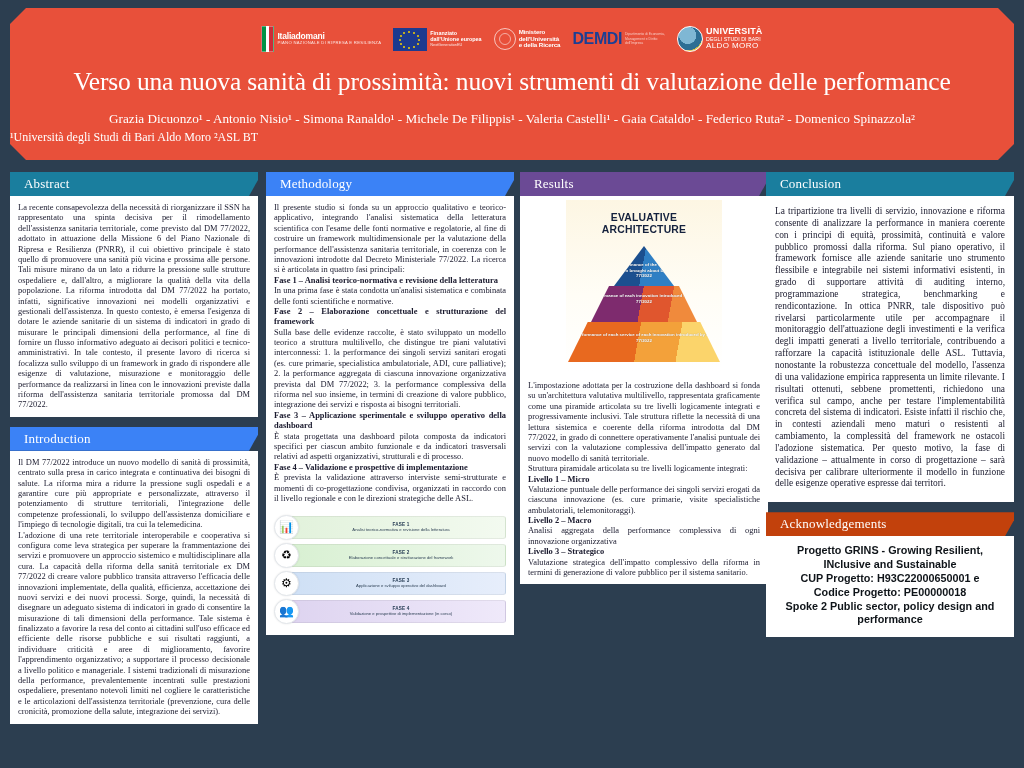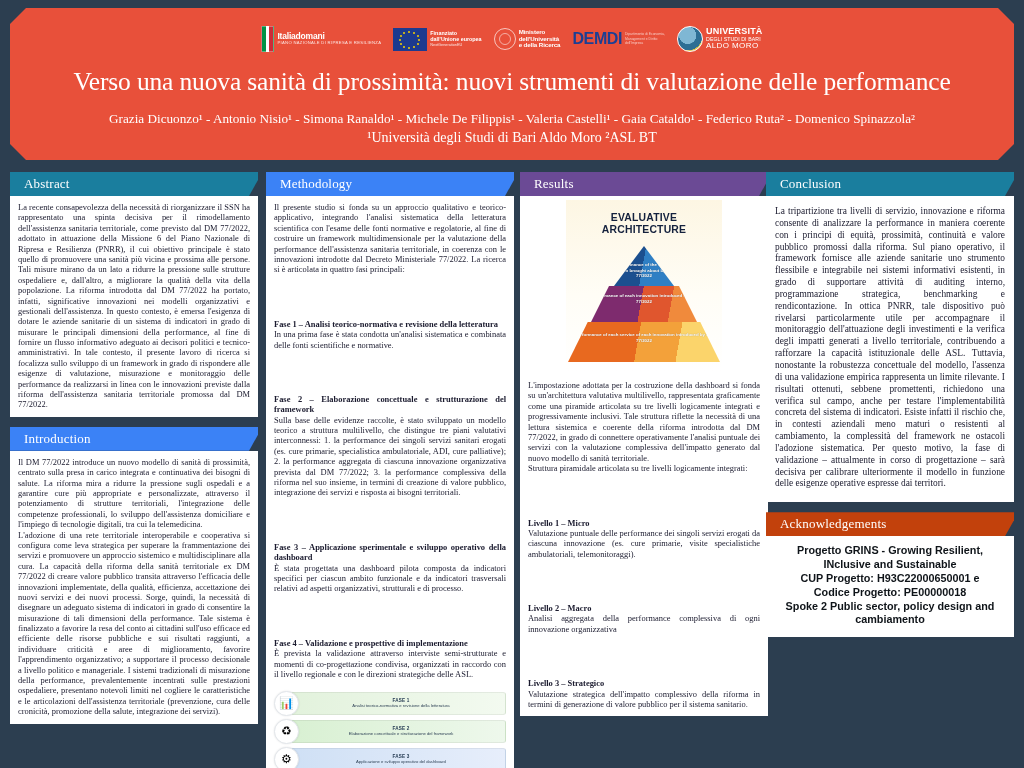--- a/index.html
+++ b/index.html
@@ -125,23 +125,22 @@
     font-family: "Liberation Serif", serif;
   }
   .authors {
     text-align: center;
     color: #ffffff;
     font-size: 13.2px;
     margin-top: 14px;
     font-family: "Liberation Serif", serif;
   }
   .affil {
-    text-align: center;
     color: #ffffff;
-    font-size: 14px;
+    font-size: 12px;
     margin-top: 3px;
     font-family: "Liberation Serif", serif;
   }
 
   
   .col { position: absolute; top: 172px; width: 248px; }
   .col-1 { left: 10px; }
   .col-2 { left: 266px; }
   .col-3 { left: 520px; }
   .col-4 { left: 766px; }
@@ -170,21 +169,21 @@
   .panel-body {
     background: #ffffff;
     padding: 6px 8px 7px 8px;
     color: #1a1a2e;
     font-size: 8.45px;
     line-height: 1.23;
     text-align: justify;
     font-family: "Liberation Serif", serif;
   }
   .panel-body p { margin-bottom: 0; }
-  .panel-body .sub { font-weight: bold; margin-top: 44px; }
+  .panel-body .sub { font-weight: bold; }
 
   
   .fig-wrap {
     background: #ffffff;
     padding: 4px 0 2px 0;
     display: flex;
     justify-content: center;
   }
   .pyr-card {
     width: 156px; height: 172px;
@@ -506,19 +505,19 @@
     <div class="panel">
       <div class="panel-head head-gray">
         <span>Acknowledgements</span>
       </div>
       <div class="ack-body">
         <div>Progetto GRINS - Growing Resilient,</div>
         <div>INclusive and Sustainable</div>
         <div>CUP Progetto: H93C22000650001 e</div>
         <div>Codice Progetto: PE00000018</div>
         <div>Spoke 2 Public sector, policy design and</div>
-        <div>cambiamento</div>
+        <div>performance</div>
       </div>
     </div>
 
   </div>
 
 </div>
 
 </body></html>

